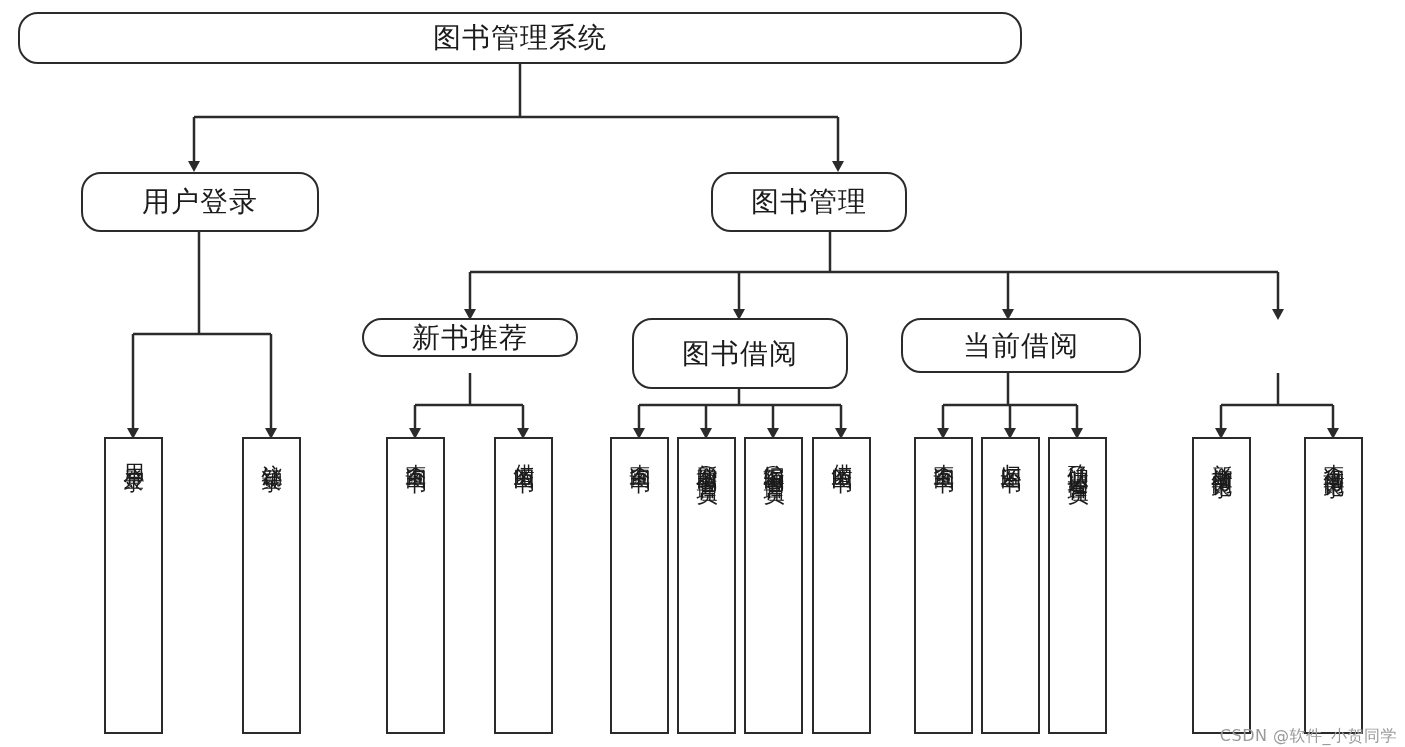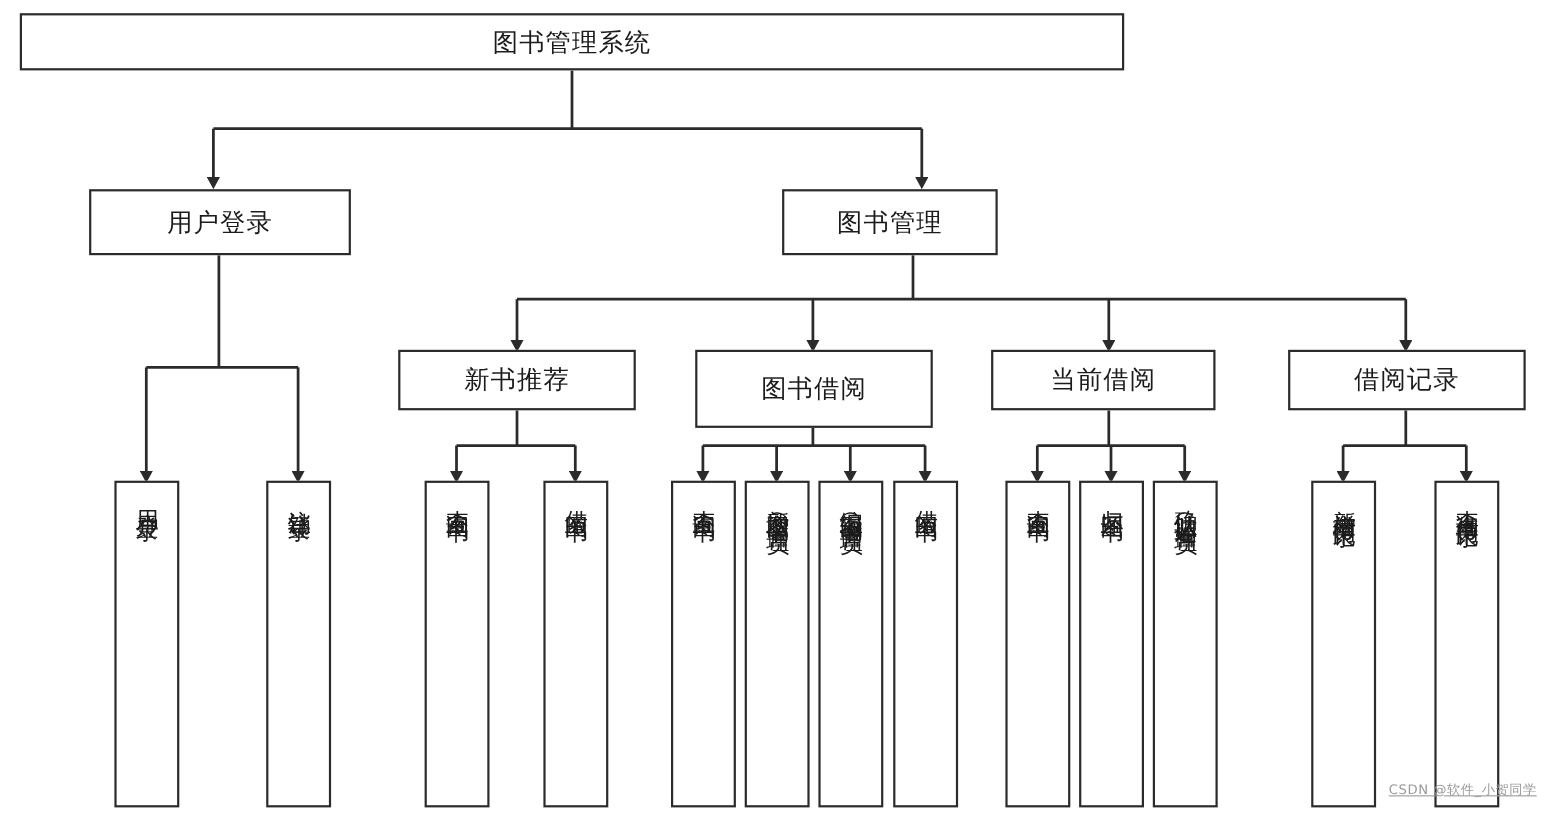--- a/index.html
+++ b/index.html
@@ -29,22 +29,23 @@
     position: absolute;
     box-sizing: border-box;
     background: #ffffff;
     border: 2px solid #2b2b2b;
     display: flex;
     align-items: center;
     justify-content: center;
     color: #1b1b1b;
   }
   .node.h {
-    font-size: 23px;
+    font-size: 28px;
     letter-spacing: 1px;
+    border-radius: 20px;
   }
   .node.v {
     font-size: 21px;
     padding: 8px 0;
     align-items: flex-start;
     justify-content: center;
   }
   .node.v .vtext {
     writing-mode: vertical-rl;
     text-orientation: upright;
@@ -52,26 +53,25 @@
     line-height: 1;
     white-space: nowrap;
     display: block;
   }
   .lvl3 {
     font-size: 20px;
   }
   .watermark {
     position: absolute;
     right: 8px;
-    bottom: 20px;
-    font-size: 12px;
+    bottom: 0;
+    font-size: 16px;
     color: #9a9a9a;
     letter-spacing: 0.5px;
     white-space: nowrap;
-    text-decoration: underline;
   }
 </style>
 </head>
 <body>
 
 <div id="canvas">
 
   <svg id="wires" viewBox="0 0 1405 747">
     <defs>
       <marker id="arrow" markerWidth="11" markerHeight="12" refX="1" refY="6" orient="auto" markerUnits="userSpaceOnUse">
@@ -127,35 +127,32 @@
   </div>
 
   <div class="node h" style="left:81px; top:172px; width:238px; height:60px;">
     <span>用户登录</span>
   </div>
 
   <div class="node h" style="left:711px; top:172px; width:196px; height:60px;">
     <span>图书管理</span>
   </div>
 
-  <div class="node h lvl3" style="left:362px; top:318px; width:216px; height:55px;">
+  <div class="node h lvl3" style="left:362px; top:318px; width:216px; height:39px;">
     <span>新书推荐</span>
   </div>
 
   <div class="node h lvl3" style="left:632px; top:318px; width:216px; height:71px;">
     <span>图书借阅</span>
   </div>
 
-  <div class="node h lvl3" style="left:901px; top:318px; width:204px; height:55px;">
+  <div class="node h lvl3" style="left:901px; top:318px; width:240px; height:55px;">
     <span>当前借阅</span>
   </div>
 
-  <div class="node h lvl3" style="left:1171px; top:318px; width:216px; height:55px;">
-    <span>借阅记录</span>
-  </div>
 
   <div class="node v" style="left:104px; top:437px; width:59px; height:297px;">
     <span class="vtext">用户登录</span>
   </div>
   <div class="node v" style="left:242px; top:437px; width:59px; height:297px;">
     <span class="vtext">注销登录</span>
   </div>
 
   <div class="node v" style="left:386px; top:437px; width:59px; height:297px;">
     <span class="vtext">查询图书</span>

